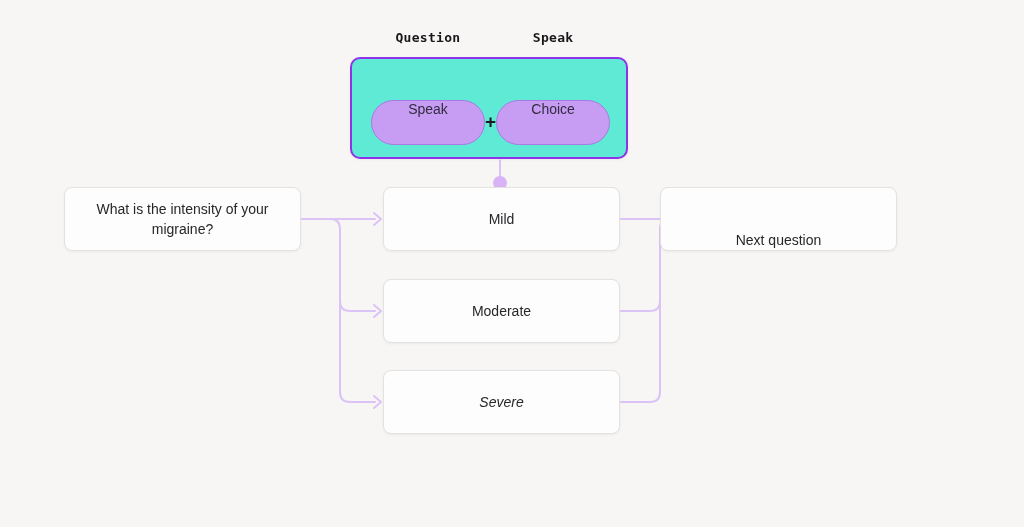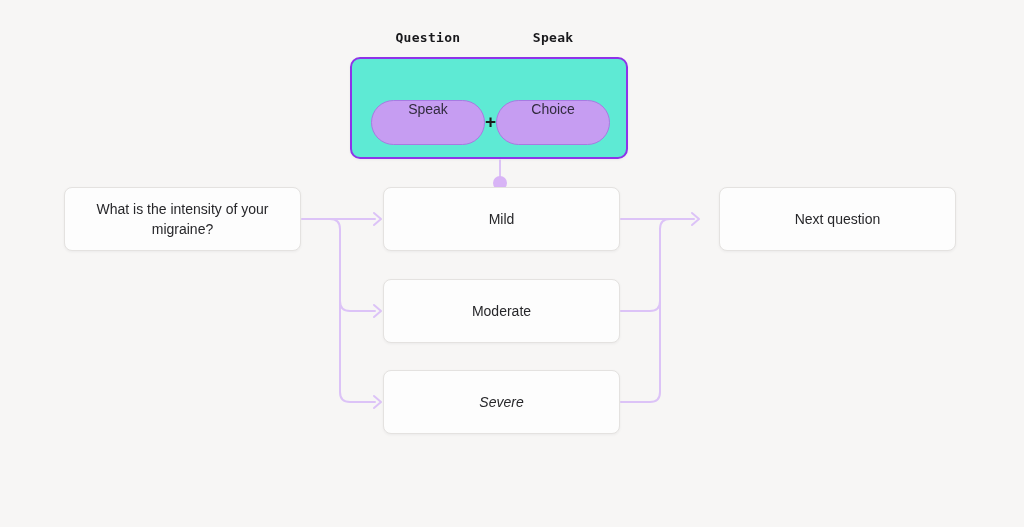--- a/index.html
+++ b/index.html
@@ -37,21 +37,21 @@
     font-size: 14px;
     line-height: 1.45;
     color: #27272a;
     cursor: pointer;
   }
   .node .node-label { display: block; max-width: 205px; }
   .node-question { left: 64px;  top: 187px; text-align: center; }
   .node-mild     { left: 383px; top: 187px; }
   .node-moderate { left: 383px; top: 279px; }
   .node-severe   { left: 383px; top: 370px; font-style: italic; }
-  .node-next     { left: 719px; top: 187px; }
+  .node-next     { left: 660px; top: 187px; align-items: flex-end; }
 
   
   .legend-card {
     position: absolute;
     left: 350px;
     top: 57px;
     width: 278px;
     height: 102px;
     background: #5eead4;
     border: 2.5px solid #8e33e9;

